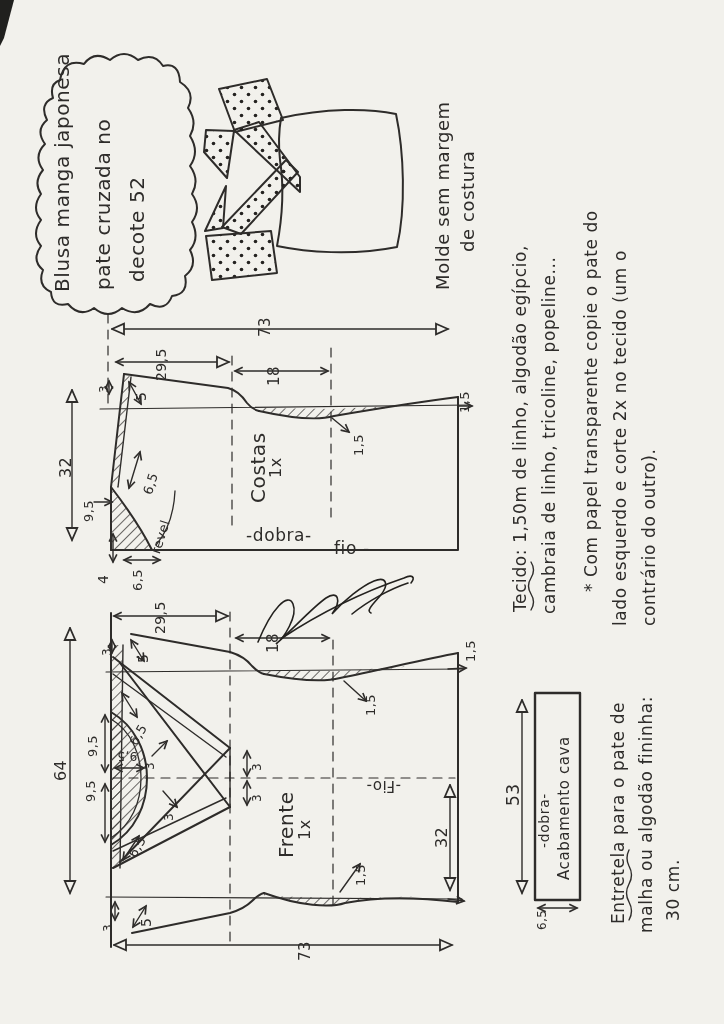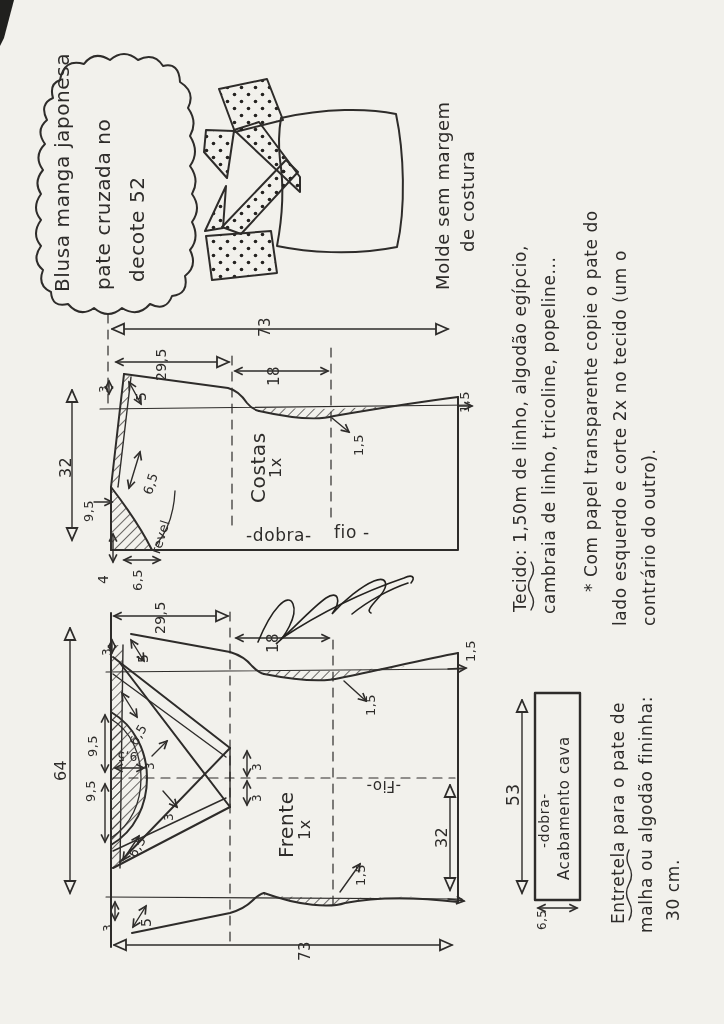--- a/index.html
+++ b/index.html
@@ -195,21 +195,21 @@
 <div class="lbl rot f13" style="left:141px;top:492px;transform:rotate(-72deg)">6,5</div>
 <div class="lbl rot f13" style="left:82px;top:522px">9,5</div>
 <div class="lbl rot f13" style="left:149px;top:551px;transform:rotate(-72deg)">revel</div>
 <div class="lbl rot f14" style="left:96px;top:584px">4</div>
 <div class="lbl rot f13" style="left:131px;top:591px">6,5</div>
 <div class="lbl rot f13" style="left:352px;top:456px">1,5</div>
 <div class="lbl rot f13" style="left:458px;top:413px">1,5</div>
 <div class="lbl rot f20 hand" style="left:248px;top:503px">Costas</div>
 <div class="lbl rot f16 hand" style="left:268px;top:478px">1x</div>
 <div class="lbl f17 hand" style="left:246px;top:527px">-dobra-</div>
-<div class="lbl f17 hand" style="left:334px;top:524px">fio -</div>
+<div class="lbl f17 hand" style="left:334px;top:540px">fio -</div>
 
 <div class="lbl rot f14" style="left:153px;top:634px">29,5</div>
 <div class="lbl rot f15" style="left:266px;top:653px">18</div>
 <div class="lbl rot f16" style="left:53px;top:781px">64</div>
 <div class="lbl rot f14" style="left:136px;top:663px">5</div>
 <div class="lbl rot f12" style="left:101px;top:656px">3</div>
 <div class="lbl rot f13" style="left:127px;top:741px;transform:rotate(-60deg)">6,5</div>
 <div class="lbl rot f13" style="left:86px;top:757px">9,5</div>
 <div class="lbl flip f12" style="left:117px;top:749px">9,5</div>
 <div class="lbl rot f13" style="left:84px;top:802px">9,5</div>

